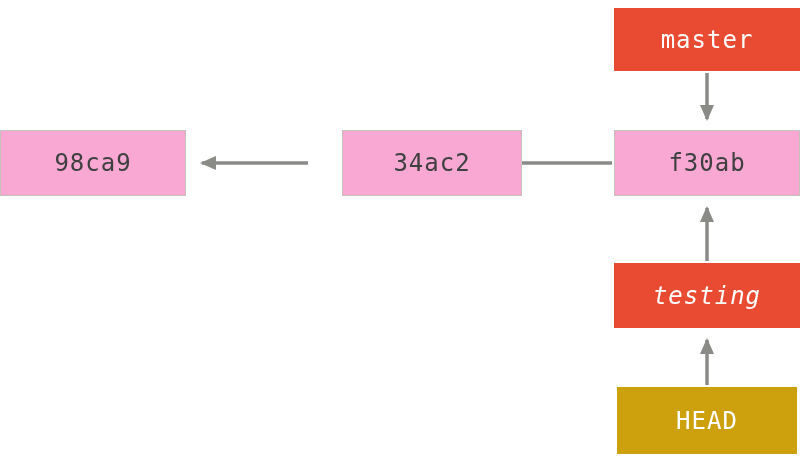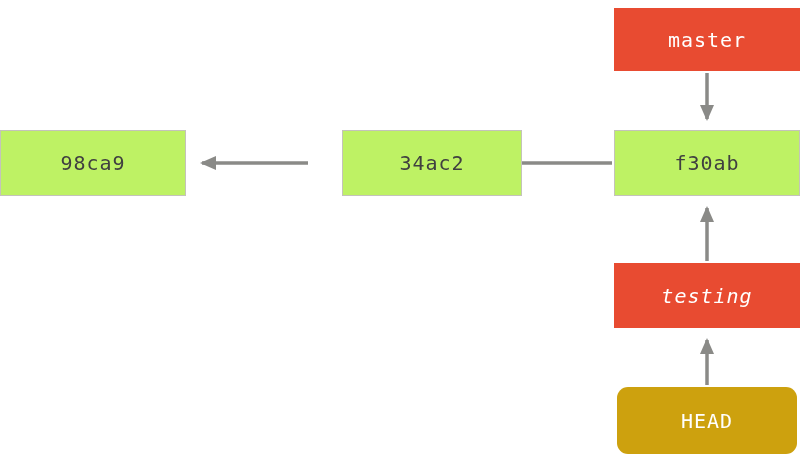--- a/index.html
+++ b/index.html
@@ -14,37 +14,36 @@
     background: #ffffff;
     overflow: hidden;
     font-family: "DejaVu Sans Mono", "Liberation Mono", monospace;
   }
   .node {
     position: absolute;
     display: flex;
     align-items: center;
     justify-content: center;
     box-sizing: border-box;
-    font-size: 20px;
+    font-size: 24px;
     letter-spacing: 1px;
   }
   .commit {
-    background: #bef264;
+    background: #f9a8d4;
     border: 1px solid #c4c3ba;
     color: #404040;
   }
   .ref {
     color: #ffffff;
   }
   .branch {
     background: #e84b31;
   }
   .head {
     background: #cda10e;
-    border-radius: 11px;
   }
 
   
   #commit-98ca9  { left: 0px;   top: 130px; width: 186px; height: 66px; }
   #commit-34ac2  { left: 310px; top: 130px; width: 180px; height: 66px; margin-left: 32px; }
   #commit-f30ab  { left: 614px; top: 130px; width: 186px; height: 66px; }
   #branch-master { left: 614px; top: 8px;   width: 186px; height: 63px; }
   #branch-testing{ left: 614px; top: 263px; width: 186px; height: 65px; font-style: italic; }
   #head-pointer  { left: 617px; top: 387px; width: 180px; height: 67px; }
 

